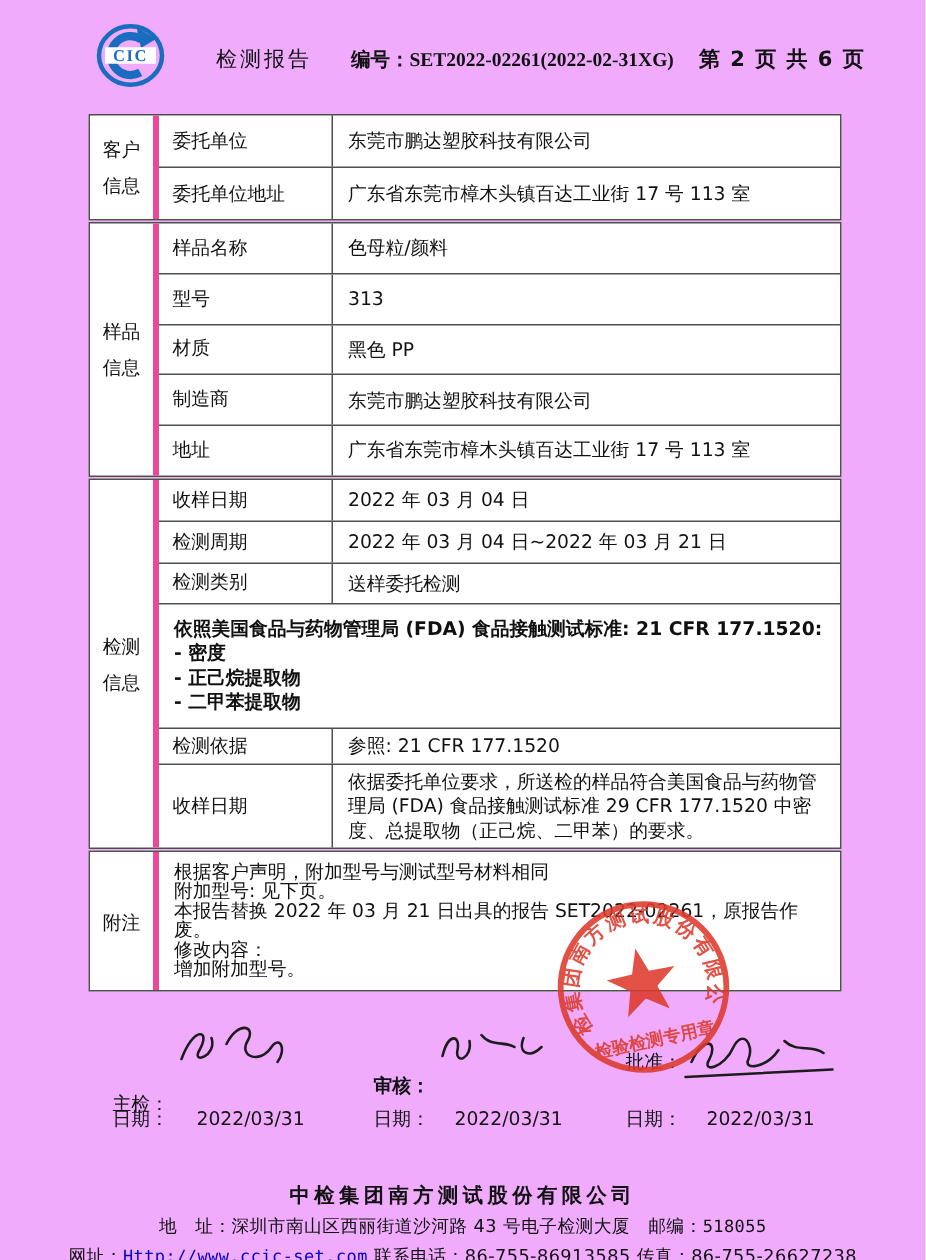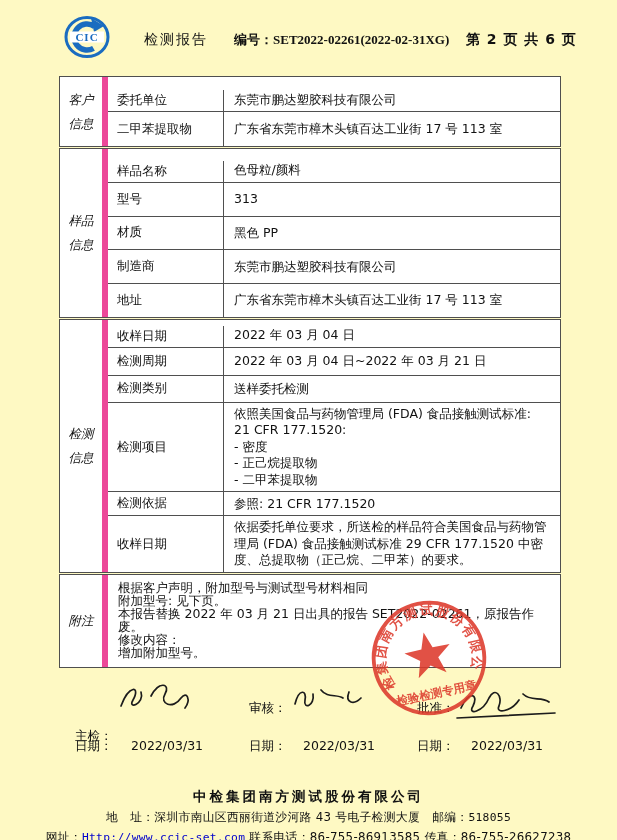--- a/index.html
+++ b/index.html
@@ -1,37 +1,37 @@
 <!DOCTYPE html>
 <html><head>
 <meta charset="utf-8">
 <style>
   html,body{margin:0;padding:0;background:#fff;}
-  .page{position:relative;width:617px;height:840px;background:#fef9c3;overflow:hidden;
+  .page{position:relative;width:617px;height:840px;background:#f0abfc;overflow:hidden;
         font-family:"DejaVu Sans",sans-serif;color:#111;}
 
   
   .logo{position:absolute;left:61px;top:15px;}
   .h-title{position:absolute;left:144px;top:31px;font-size:14px;font-weight:normal;letter-spacing:2px;}
   .h-no{position:absolute;left:234px;top:31px;font-size:13px;font-weight:bold;}
   .h-no .num{font-family:"Liberation Serif",serif;}
   .h-page{position:absolute;left:466px;top:31px;font-size:14px;font-weight:bold;letter-spacing:1px;}
 
   
   .tbl{position:absolute;left:59px;top:75px;width:502px;}
   .grp{display:flex;border:1px solid #4f4f4f;margin-top:1px;background:#fff;}
-  .gl{width:42px;border-right:6px solid #ec4899;display:flex;align-items:center;justify-content:center;
-      text-align:center;font-size:12.5px;line-height:1.9;white-space:pre-line;flex-shrink:0;font-style:italic;}
+  .gl{width:42px;border-right:4px solid #ec4899;display:flex;align-items:center;justify-content:center;
+      text-align:center;font-size:12.5px;line-height:1.9;white-space:pre-line;flex-shrink:0;}
   .rows{flex:1;display:flex;flex-direction:column;min-width:0;}
   .row{display:flex;border-top:1px solid #4f4f4f;}
-  .row:first-child{border-top:none;align-items:flex-end;}
+  .row:first-child{border-top:none;}
   .lbl{width:97px;flex-shrink:0;border-right:1px solid #4f4f4f;padding:2px 9px;display:flex;
        align-items:center;font-size:12.5px;}
   .val{flex:1;padding:3px 10px;display:flex;align-items:center;font-size:12.5px;line-height:16.5px;min-width:0;}
-  .pre{white-space:pre-line;}
+  .pre{white-space:pre-line;font-weight:bold;}
   .h35{min-height:34px;} .h33{min-height:32.8px;} .h27{min-height:27px;} .h26{min-height:26px;font-family:Liberation Serif, serif;}
   .h82{min-height:82px;} .h23{min-height:23px;} .h45{min-height:45px;}
   .note{flex:1;padding:6px 10px;font-size:12.5px;line-height:13px;white-space:pre-line;min-height:80px;}
 
   
   .sig-block{position:absolute;left:59px;top:676px;width:502px;height:90px;font-size:12.5px;}
   .sig-label{position:absolute;white-space:nowrap;}
   .sig-svg{position:absolute;}
   .sig-svg path{stroke:#1c1c1c;stroke-width:1.7;fill:none;stroke-linecap:round;}
 
@@ -66,21 +66,21 @@
 
     <section class="grp">
       <div class="gl">客户
 信息</div>
       <div class="rows">
         <div class="row h35">
           <div class="lbl">委托单位</div>
           <div class="val">东莞市鹏达塑胶科技有限公司</div>
         </div>
         <div class="row h35">
-          <div class="lbl">二甲苯提取物</div>
+          <div class="lbl">委托单位地址</div>
           <div class="val">广东省东莞市樟木头镇百达工业街 17 号 113 室</div>
         </div>
       </div>
     </section>
 
     <section class="grp">
       <div class="gl">样品
 信息</div>
       <div class="rows">
         <div class="row h33">
@@ -116,21 +116,20 @@
         </div>
         <div class="row h27">
           <div class="lbl">检测周期</div>
           <div class="val">2022 年 03 月 04 日~2022 年 03 月 21 日</div>
         </div>
         <div class="row h26">
           <div class="lbl">检测类别</div>
           <div class="val">送样委托检测</div>
         </div>
         <div class="row h82">
-          <div class="lbl">检测项目</div>
           <div class="val pre">依照美国食品与药物管理局 (FDA) 食品接触测试标准: 21 CFR 177.1520:
 - 密度
 - 正己烷提取物
 - 二甲苯提取物</div>
         </div>
         <div class="row h23">
           <div class="lbl">检测依据</div>
           <div class="val">参照: 21 CFR 177.1520</div>
         </div>
         <div class="row h45">
@@ -152,21 +151,21 @@
     </section>
 
   </div>
 
   <div class="sig-block">
     <span class="sig-label" style="left:16px;top:24px;margin-top:28px;">主检：</span>
     <svg class="sig-svg" style="left:52px;top:0px;" width="96" height="46" viewBox="0 0 96 46">
       <path d="M10,30 C18,8 30,10 22,24 C16,34 34,28 30,16 M40,20 C48,4 60,8 54,18 C48,28 62,34 70,22 C76,14 80,24 74,32"></path>
     </svg>
 
-    <span class="sig-label" style="left:190px;top:24px;">审核：</span>
+    <span class="sig-label" style="left:190px;top:40px;font-weight:bold;">审核：</span>
     <svg class="sig-svg" style="left:228px;top:4px;" width="90" height="42" viewBox="0 0 90 42">
       <path d="M8,24 C12,8 20,10 18,20 C16,30 28,26 26,14 M34,10 C40,18 50,14 56,18 M62,12 C58,22 66,26 74,18"></path>
     </svg>
 
     <span class="sig-label" style="left:358px;top:24px;">批准：</span>
     <svg class="sig-svg" style="left:394px;top:6px;" width="110" height="42" viewBox="0 0 110 42">
       <path d="M8,26 C16,8 26,12 20,24 C14,34 30,30 36,16 C42,4 50,14 46,24 C42,32 58,30 66,18 M70,12 C78,20 88,14 96,20 M4,36 L102,31"></path>
     </svg>
 
     <span class="sig-label" style="left:16px;top:62px;">日期：</span>

